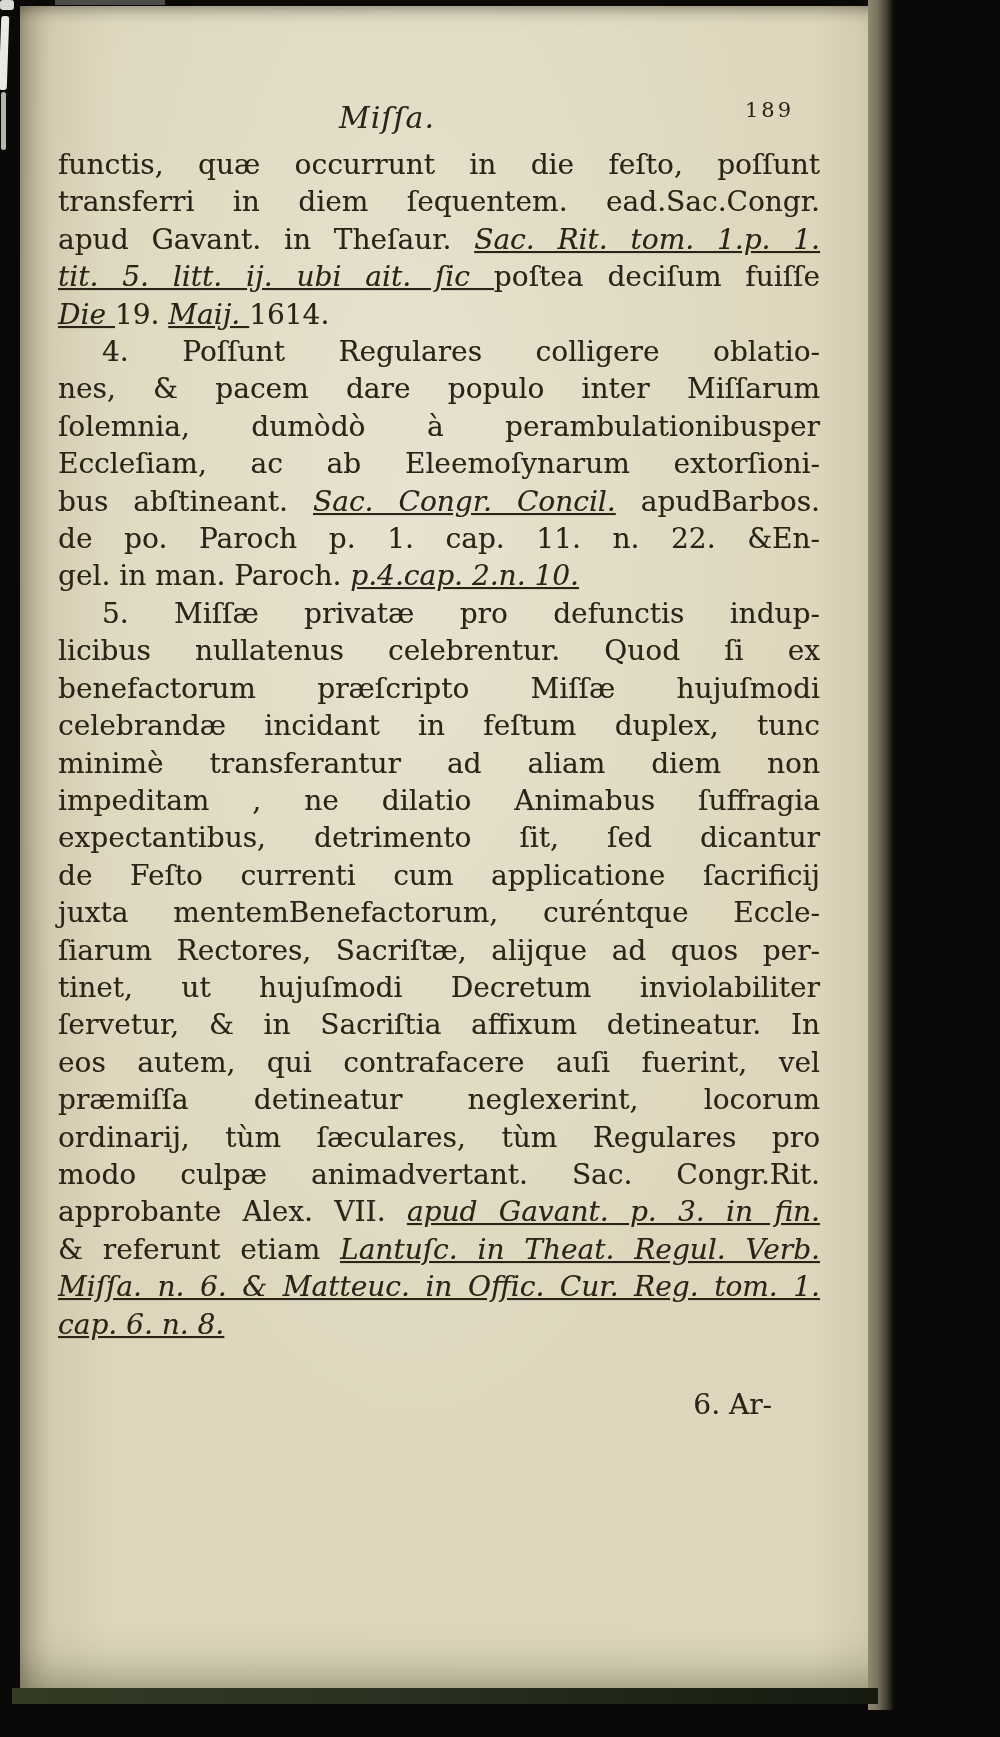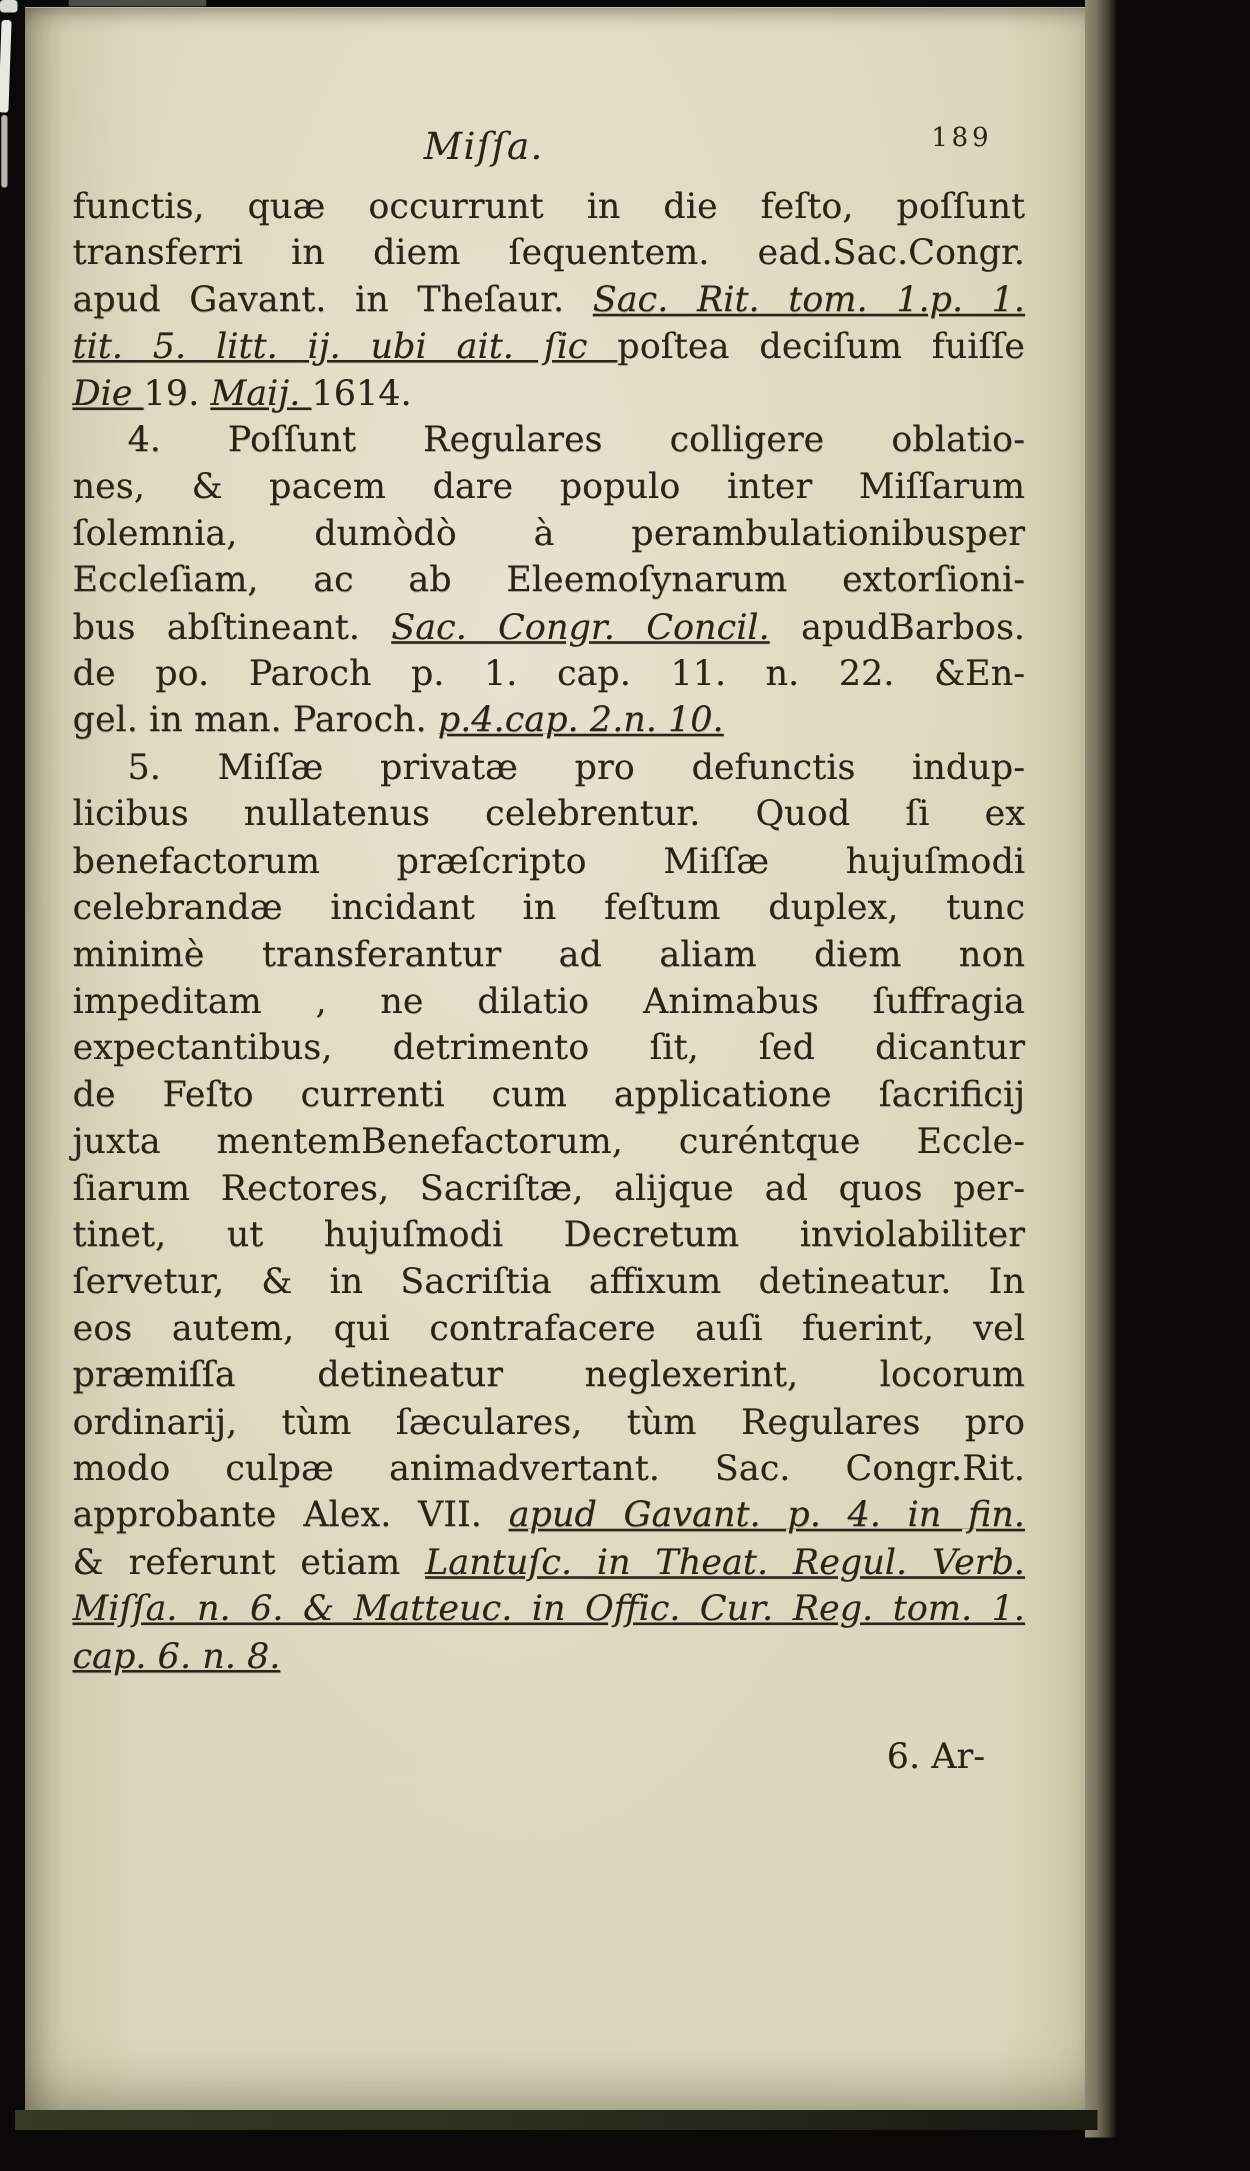--- a/index.html
+++ b/index.html
@@ -19,20 +19,21 @@
     background:
       radial-gradient(ellipse at 45% 30%, rgba(255,255,252,0.30), rgba(255,255,255,0) 62%),
       linear-gradient(90deg, #bdb497 0px, #d3cbb0 30px, #ddd6bc 90px, #ded7bd calc(100% - 70px), #cfc7ab 100%),
       linear-gradient(180deg, #d6cfb4 0px, #ded7bd 60px, #ded7bd calc(100% - 80px), #c9c2a3 100%),
       #dcd5ba;
     box-shadow:
       inset 0 12px 18px -12px rgba(20,18,10,0.55),
       inset 0 -34px 45px -22px rgba(58,68,38,0.40),
       inset 18px 0 30px -18px rgba(50,44,28,0.35);
     color: #2b2318;
+    padding-left: 15px;
   }
   
   .page-edge {
     position: absolute;
     left: 868px; top: 0;
     width: 26px; height: 1710px;
     background: linear-gradient(90deg, #8f8873 0%, #7a735f 35%, #474234 70%, #0a0907 100%);
   }
   .bottom-edge {
     position: absolute;
@@ -83,21 +84,21 @@
   .line {
     text-align: justify;
     text-align-last: justify;
     white-space: normal;
   }
   .line.nj { text-align-last: left; }
   .line.ind { padding-left: 44px; }
   .it { font-style: italic; text-decoration: underline; }
   .catchword-row {
     position: absolute;
-    left: 54px; top: 1382px;
+    left: 38px; top: 1382px;
     width: 762px;
     text-align: right;
     padding-right: 48px;
     box-sizing: border-box;
     font-size: 28px;
     text-shadow: 0.3px 0.3px 0 rgba(43,35,24,0.30);
   }
 </style>
 </head>
 <body>
@@ -132,21 +133,21 @@
         <div class="line"><span>expectantibus, detrimento ſit, ſed dicantur</span></div>
         <div class="line"><span>de Feſto currenti cum applicatione ſacrificij</span></div>
         <div class="line"><span>juxta mentemBenefactorum, curéntque Eccle-</span></div>
         <div class="line"><span>ſiarum Rectores, Sacriſtæ, alijque ad quos per-</span></div>
         <div class="line"><span>tinet, ut hujuſmodi Decretum inviolabiliter</span></div>
         <div class="line"><span>ſervetur, &amp; in Sacriſtia affixum detineatur. In</span></div>
         <div class="line"><span>eos autem, qui contrafacere auſi fuerint, vel</span></div>
         <div class="line"><span>præmiſſa detineatur neglexerint, locorum</span></div>
         <div class="line"><span>ordinarij, tùm ſæculares, tùm Regulares pro</span></div>
         <div class="line"><span>modo culpæ animadvertant. Sac. Congr.Rit.</span></div>
-        <div class="line"><span>approbante Alex. VII. </span><span class="it">apud Gavant. p. 4. in fin.</span></div>
+        <div class="line"><span>approbante Alex. VII. </span><span class="it">apud Gavant. p. 3. in fin.</span></div>
         <div class="line"><span>&amp; referunt etiam </span><span class="it">Lantuſc. in Theat. Regul. Verb.</span></div>
         <div class="line"><span class="it">Miſſa. n. 6. &amp; Matteuc. in Offic. Cur. Reg. tom. 1.</span></div>
         <div class="line nj"><span class="it">cap. 6. n. 8.</span></div>
       </div>
 
     <div class="catchword-row">
       <span>6. Ar-</span>
     </div>
   </div>
 

